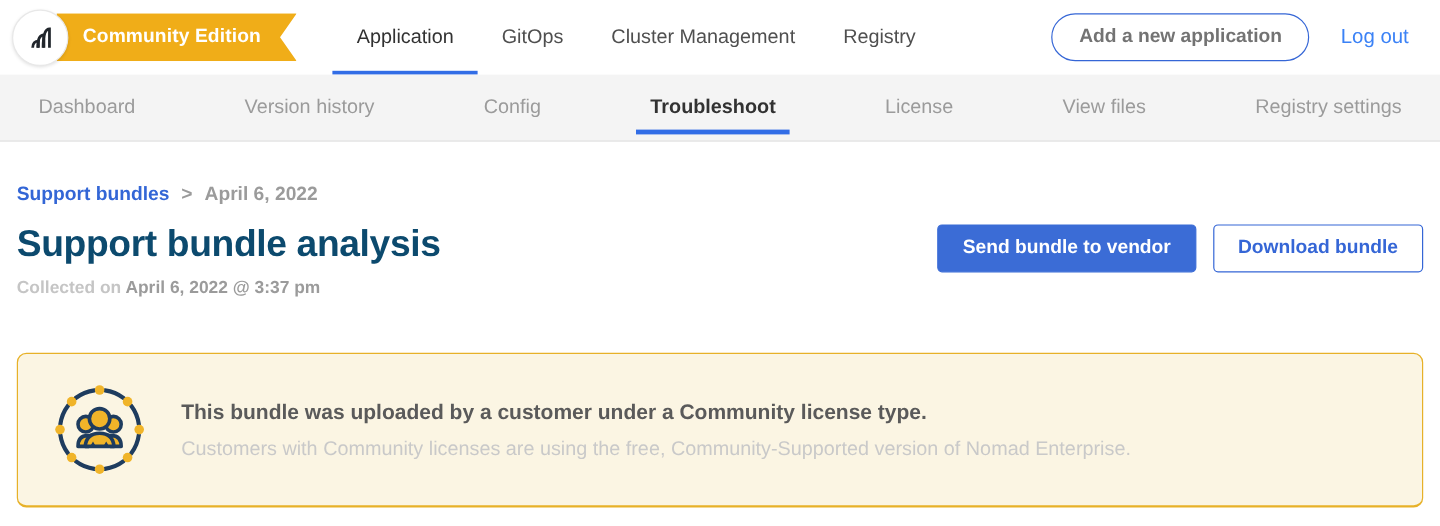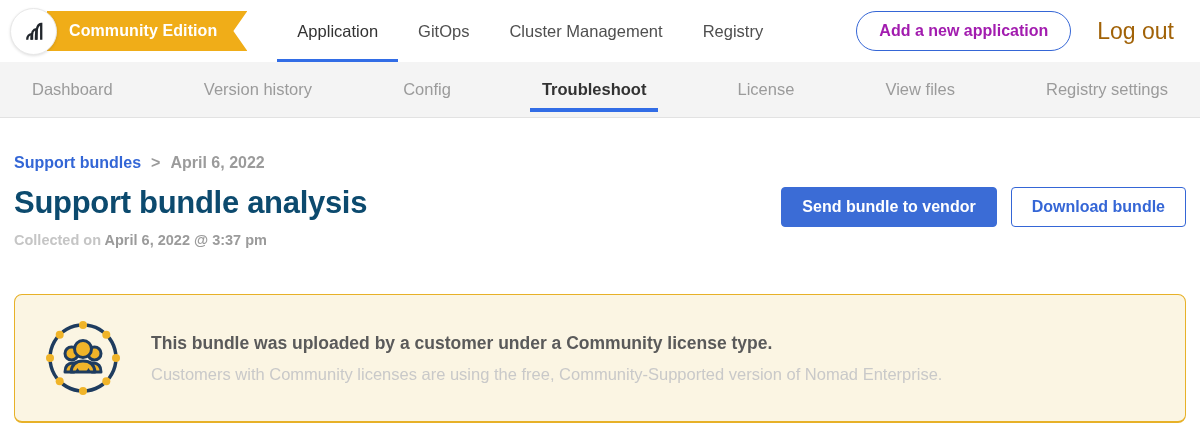--- a/index.html
+++ b/index.html
@@ -57,29 +57,29 @@
     content: "";
     position: absolute;
     left: 0; right: 0; bottom: 0;
     height: 3px;
     background: #326de6;
   }
   .header-right { margin-left: auto; display: flex; align-items: center; gap: 26px; }
   .add-app-btn {
     border: 1.5px solid #3566d6;
     background: #fff;
-    color: #a21caf;
+    color: #737373;
     font-family: "Liberation Sans", sans-serif;
     font-size: 16px;
     font-weight: 700;
     border-radius: 21px;
     padding: 10px 22px;
     cursor: pointer;
   }
-  .logout { font-size: 23px; color: #a16207; cursor: pointer; }
+  .logout { font-size: 17px; color: #3b82f6; cursor: pointer; }
 
   
   .subnav {
     height: 56px;
     background: #f4f4f4;
     border-bottom: 1px solid #e2e2e2;
     display: flex;
     justify-content: space-between;
     align-items: stretch;
     padding: 0 30px;

